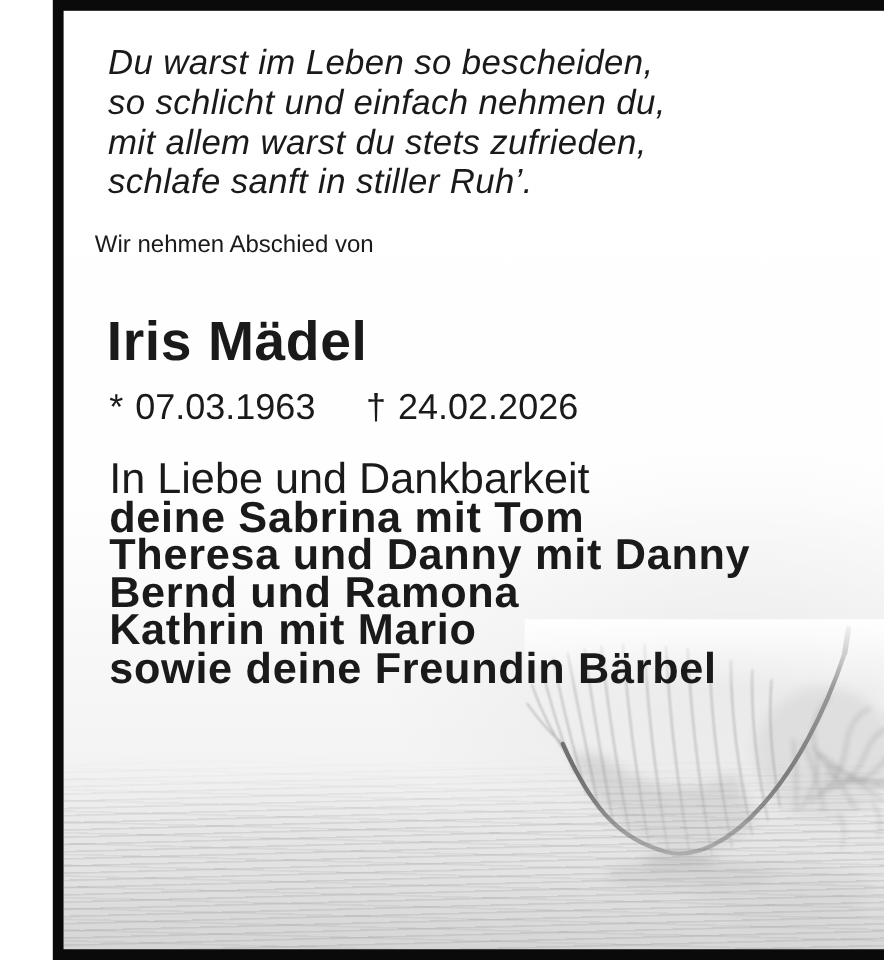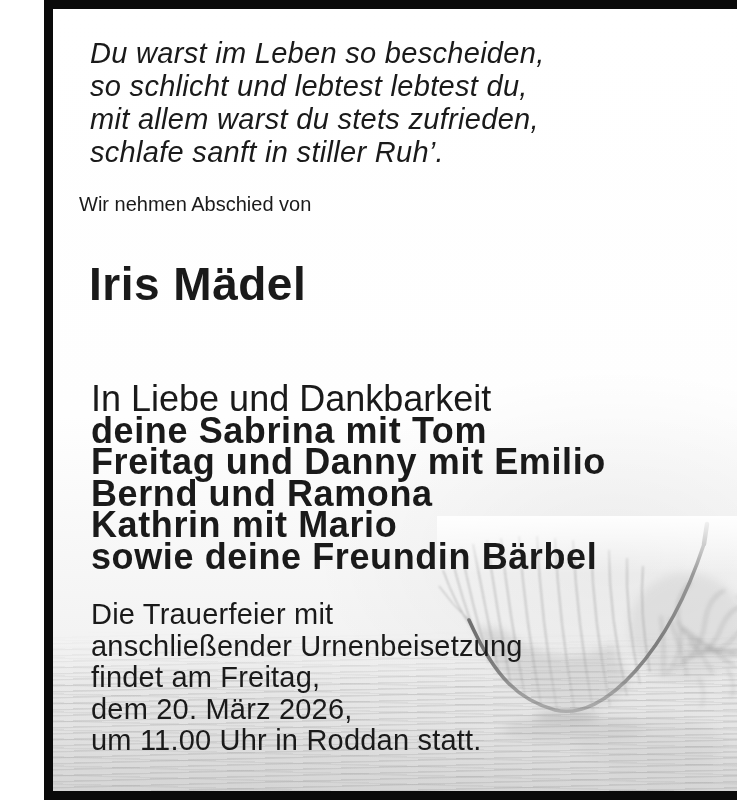--- a/index.html
+++ b/index.html
@@ -90,46 +90,47 @@
     mask-image: linear-gradient(180deg, transparent 0%, #000 35%, #000 100%);
   }
 </style>
 </head>
 <body>
 
 <div class="notice">
 
   <div class="txt poem">
     <div>Du warst im Leben so bescheiden,</div>
-    <div>so schlicht und lebtest lebtest du,</div>
+    <div>so schlicht und einfach nehmen du,</div>
     <div>mit allem warst du stets zufrieden,</div>
     <div>schlafe sanft in stiller Ruh’.</div>
   </div>
 
   <div class="txt intro">Wir nehmen Abschied von</div>
 
   <h1 class="txt name">Iris Mädel</h1>
 
+  <div class="txt dates">
+    <span class="birth">
+      <span class="sym">*</span><span>07.03.1963</span>
+    </span>
+    <span class="death">
+      <span class="sym">†</span><span>24.02.2026</span>
+    </span>
+  </div>
 
   <div class="txt family">
     <div>In Liebe und Dankbarkeit</div>
     <div class="mourner">deine Sabrina mit Tom</div>
-    <div class="mourner">Freitag und Danny mit Emilio</div>
+    <div class="mourner">Theresa und Danny mit Danny</div>
     <div class="mourner">Bernd und Ramona</div>
     <div class="mourner">Kathrin mit Mario</div>
     <div class="mourner">sowie deine Freundin Bärbel</div>
   </div>
 
-  <div class="txt funeral">
-    <div>Die Trauerfeier mit</div>
-    <div>anschließender Urnenbeisetzung</div>
-    <div>findet am Freitag,</div>
-    <div>dem 20. März 2026,</div>
-    <div>um 11.00 Uhr in Roddan statt.</div>
-  </div>
 
   <svg class="feather" viewBox="0 0 338 318" xmlns="http://www.w3.org/2000/svg">
     <defs>
       <filter id="soft" x="-20%" y="-20%" width="140%" height="140%">
           <feGaussianBlur stdDeviation="1.1"></feGaussianBlur>
         </filter>
       <filter id="soft2" x="-40%" y="-40%" width="180%" height="180%">
           <feGaussianBlur stdDeviation="5"></feGaussianBlur>
         </filter>
       <filter id="soft3" x="-40%" y="-40%" width="180%" height="180%">

